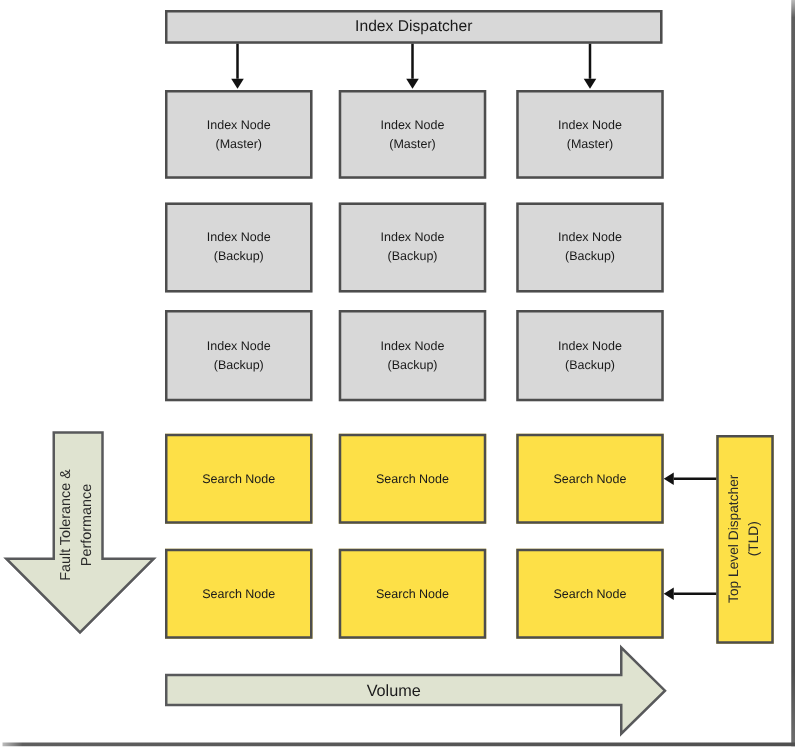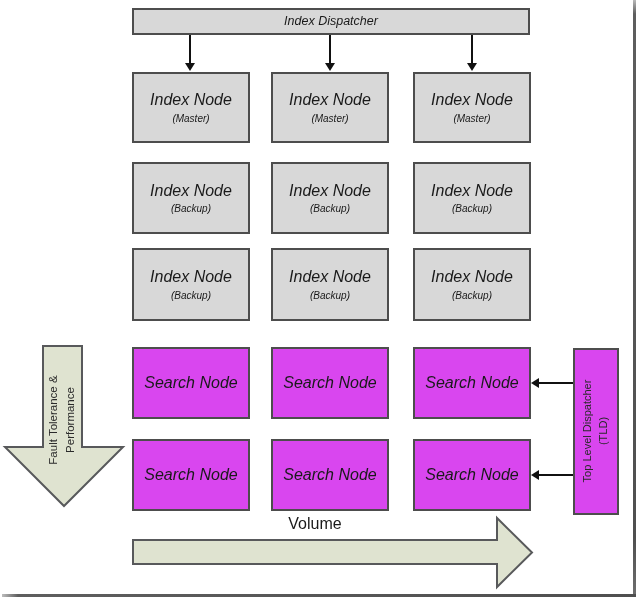--- a/index.html
+++ b/index.html
@@ -4,25 +4,24 @@
 <style>
   html,body { margin:0; padding:0; background:#ffffff; }
   .canvas {
     position:relative; width:638px; height:602px; background:#ffffff;
     font-family:"Liberation Sans", sans-serif; color:#1a1a1a; overflow:hidden;
   }
   .box {
     position:absolute; box-sizing:border-box; border:2px solid #4d4d4d;
     display:flex; flex-direction:column; align-items:center; justify-content:center;
     text-align:left;
-    font-style:italic;
   }
   .box.gray  { background:#d8d8d8; }
-  .box.white { background:#d946ef; }
-  .box .title    { font-size:16px; line-height:1.1; }
+  .box.white { background:#fde047; }
+  .box .title    { font-size:10px; line-height:1.1; }
   .box .subtitle { font-size:10px; line-height:1.1; margin-top:4px; }
   .dispatcher { left:132px; top:8px; width:398px; height:27px; }
   .dispatcher .title { font-size:12.5px; }
 
   
   .c1 { left:132px; width:118px; }
   .c2 { left:271px; width:118px; }
   .c3 { left:413px; width:118px; }
   .r1 { top:72px;  height:71px; }
   .r2 { top:162px; height:72px; }
@@ -52,22 +51,22 @@
     display:flex; flex-direction:column; align-items:center; justify-content:center;
     pointer-events:none;
   }
   .fault-text { left:-18px; top:400px; width:160px; height:40px;
     font-size:11.5px; line-height:1.45; color:#2a2a2a; }
   .tld-text { left:516px; top:413px; width:160px; height:36px;
     font-size:11px; line-height:1.45; color:#2a2a2a; }
 
   .big-arrow-svg { position:absolute; }
   .volume-label {
-    position:absolute; left:133px; top:512px; width:364px; height:24px;
-    display:flex; align-items:center; justify-content:center; font-size:16px;
+    position:absolute; left:133px; top:540px; width:364px; height:24px;
+    display:flex; align-items:center; justify-content:center; font-size:13px;
   }
 
   
   .shadow-right {
     position:absolute; left:633px; top:0; width:3px; height:597px;
     background:linear-gradient(to bottom,#b9b9b9,#5e5e5e 14px,#4f4f4f 90%,#6f6f6f);
   }
   .shadow-bottom {
     position:absolute; left:2px; top:594px; width:634px; height:3px;
     background:linear-gradient(to right,#bdbdbd,#5e5e5e 16px,#4f4f4f);

